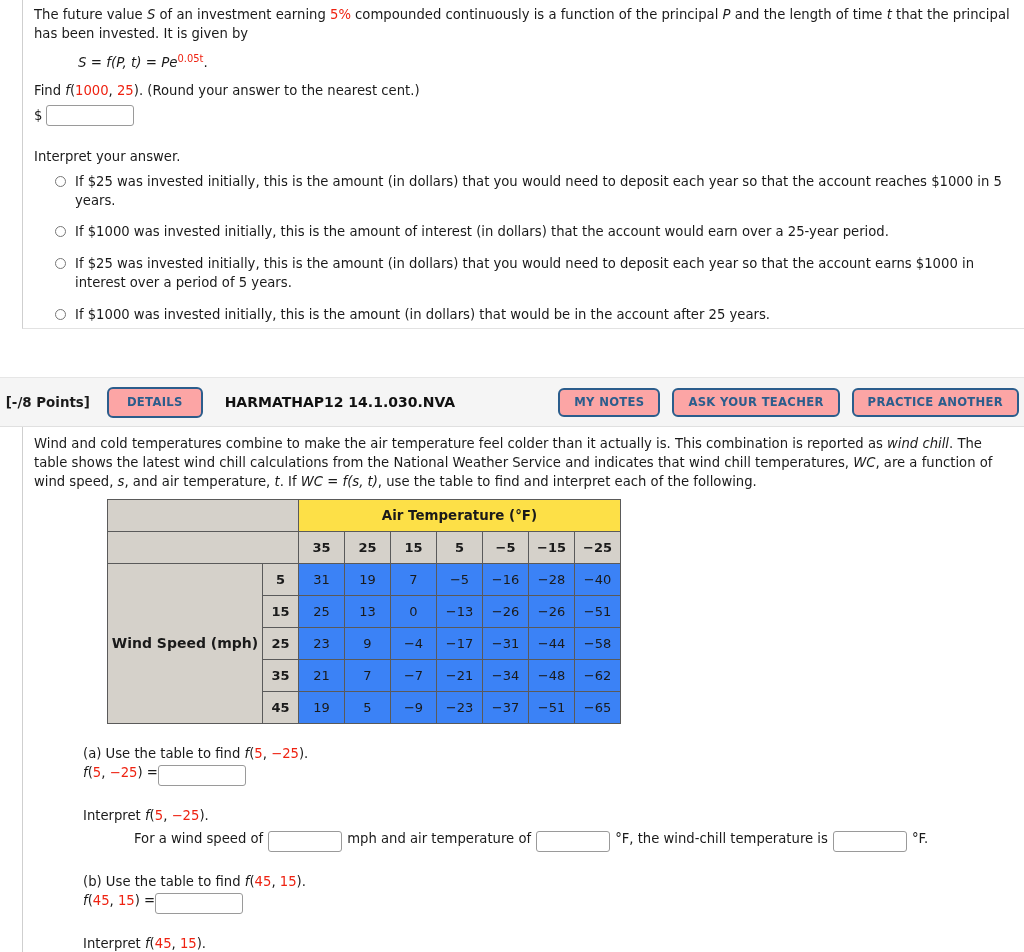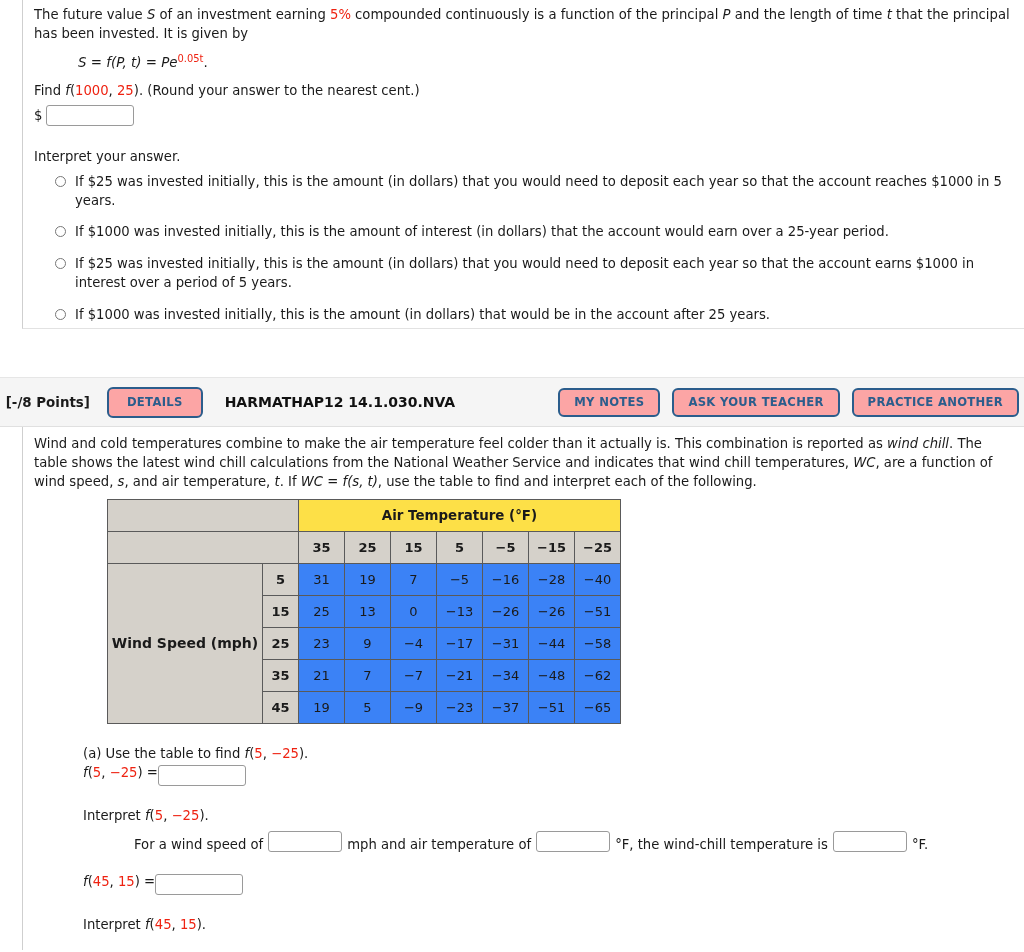--- a/index.html
+++ b/index.html
@@ -184,21 +184,21 @@
   
   .part { margin-top: 22px; padding-left: 49px; }
   .part-q { margin-bottom: 4px; }
   .part-eq {
     display: flex;
   }
   .interp-block { margin-top: 22px; padding-left: 49px; }
   .interp-title { margin-bottom: 8px; }
   .interp-sentence {
     display: flex;
-    align-items: flex-end;
+    align-items: flex-start;
     gap: 5px;
     padding-left: 51px;
     flex-wrap: nowrap;
     white-space: nowrap;
   }
 </style>
 </head>
 <body>
 
 <div class="q1-wrap">
@@ -343,20 +343,21 @@
       <input class="ansbox w-mid" type="text" value="" style="">
       <span>mph and air temperature of</span>
       <input class="ansbox w-mid" type="text" value="" style="">
       <span>°F, the wind-chill temperature is</span>
       <input class="ansbox w-mid" type="text" value="" style="">
       <span>°F.</span>
     </div>
   </div>
 
   <div class="part">
+    <div class="part-q"><span>(b) Use the table to find </span><span class="ital">f</span><span>(</span><span class="red">45</span><span>, </span><span class="red">15</span><span>)</span><span>.</span></div>
     <div class="part-eq">
       <span><span class="ital">f</span><span>(</span><span class="red">45</span><span>, </span><span class="red">15</span><span>)</span><span> = </span></span>
       <input class="ansbox" type="text" value="" style="">
     </div>
   </div>
 
   <div class="interp-block">
     <div class="interp-title"><span>Interpret </span><span class="ital">f</span><span>(</span><span class="red">45</span><span>, </span><span class="red">15</span><span>)</span><span>.</span></div>
 
   </div>

